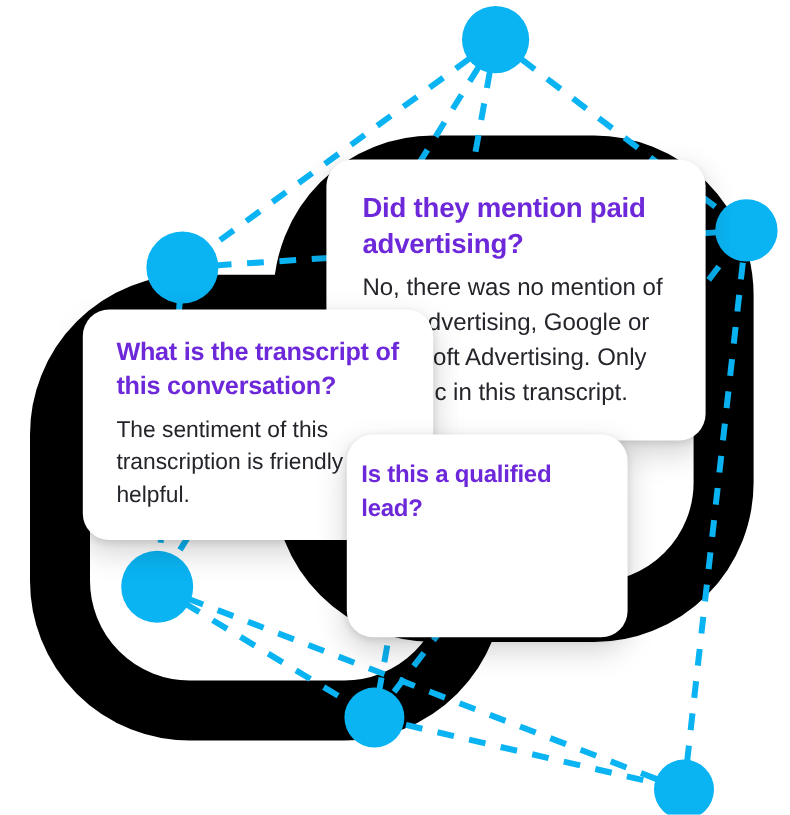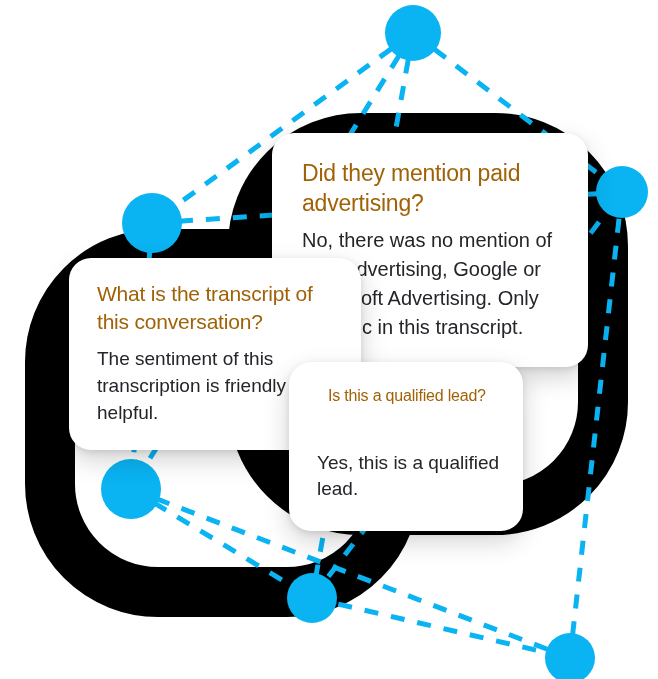--- a/index.html
+++ b/index.html
@@ -31,22 +31,22 @@
   .card {
     position: absolute;
     background: #ffffff;
     border-radius: 22px;
     box-sizing: border-box;
     overflow: hidden;
     box-shadow: 0 10px 26px rgba(0,0,0,0.18),
                 0 2px 6px rgba(0,0,0,0.10);
   }
   .card-q {
-    font-weight: normal;
-    color: #a16207;
+    font-weight: bold;
+    color: #6d28d9;
     letter-spacing: -0.2px;
   }
   .card-a {
     color: #24242a;
     font-weight: normal;
   }
 
   
   #card-advertising {
     left: 272px;
@@ -100,24 +100,24 @@
   
   #card-lead {
     left: 289px;
     top: 362px;
     width: 234px;
     height: 169px;
     z-index: 40;
   }
   #card-lead .card-q {
     position: absolute;
-    left: 39px;
+    left: 12px;
     top: 20px;
     width: 190px;
-    font-size: 16px;
+    font-size: 20px;
     line-height: 28px;
   }
   #card-lead .card-a {
     position: absolute;
     left: 28px;
     top: 88px;
     width: 190px;
     font-size: 19px;
     line-height: 26px;
   }
@@ -165,16 +165,15 @@
     <div class="card-a">No, there was no mention of paid advertising, Google or Microsoft Advertising. Only Organic in this transcript.</div>
   </div>
 
   <div class="card" id="card-sentiment">
     <div class="card-q">What is the transcript of this conversation?</div>
     <div class="card-a">The sentiment of this transcription is friendly and helpful.</div>
   </div>
 
   <div class="card" id="card-lead">
     <div class="card-q">Is this a qualified lead?</div>
-    <div class="card-a">Yes, this is a qualified lead.</div>
   </div>
 
 </div>
 
 </body></html>

